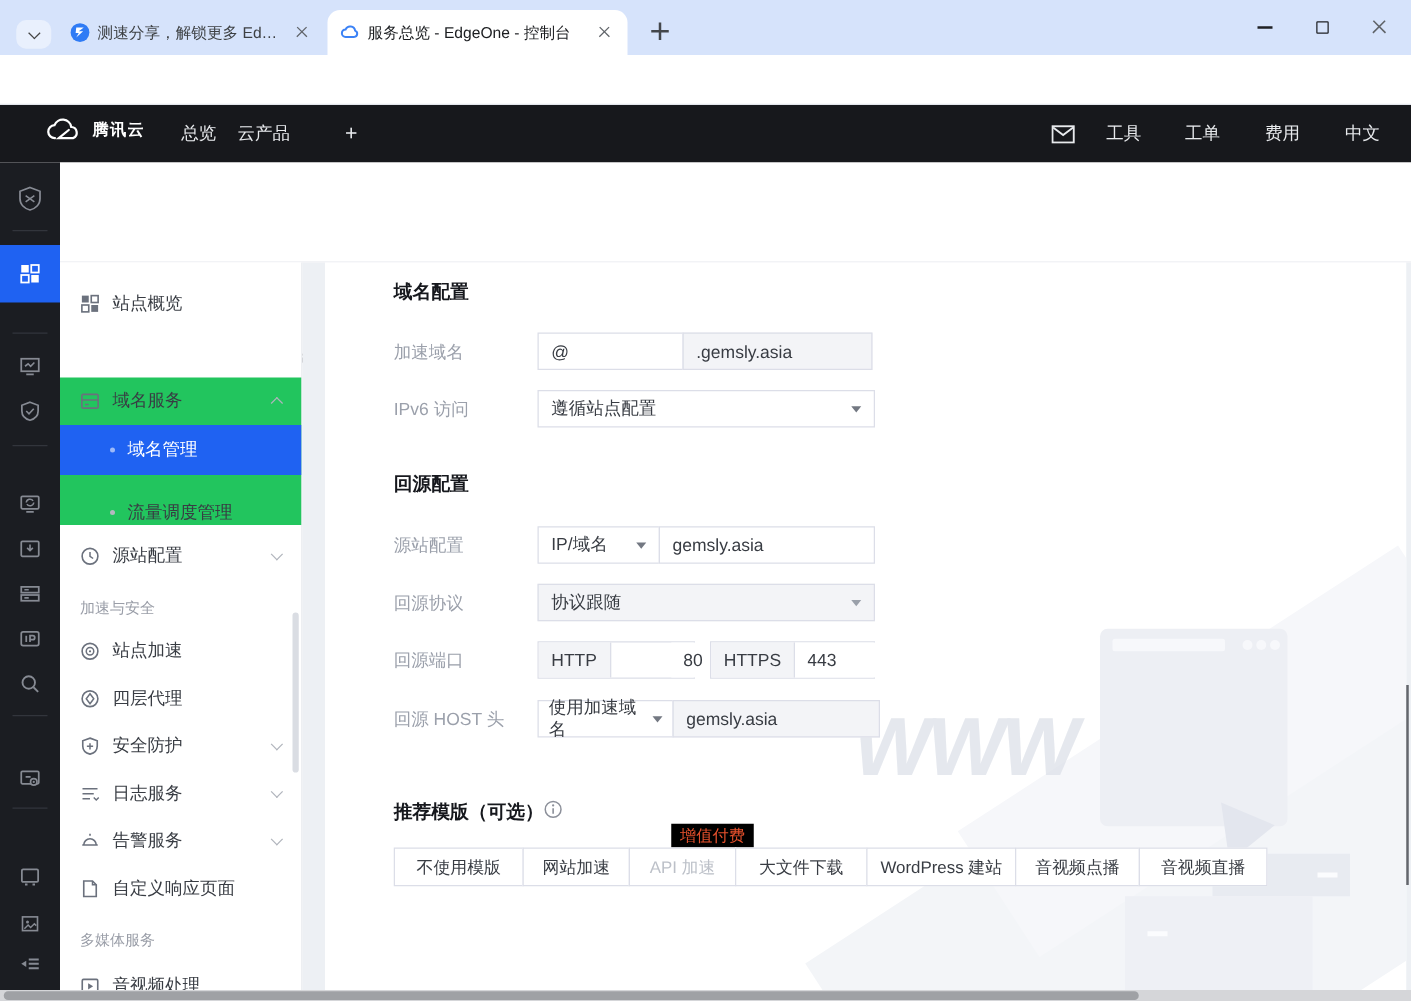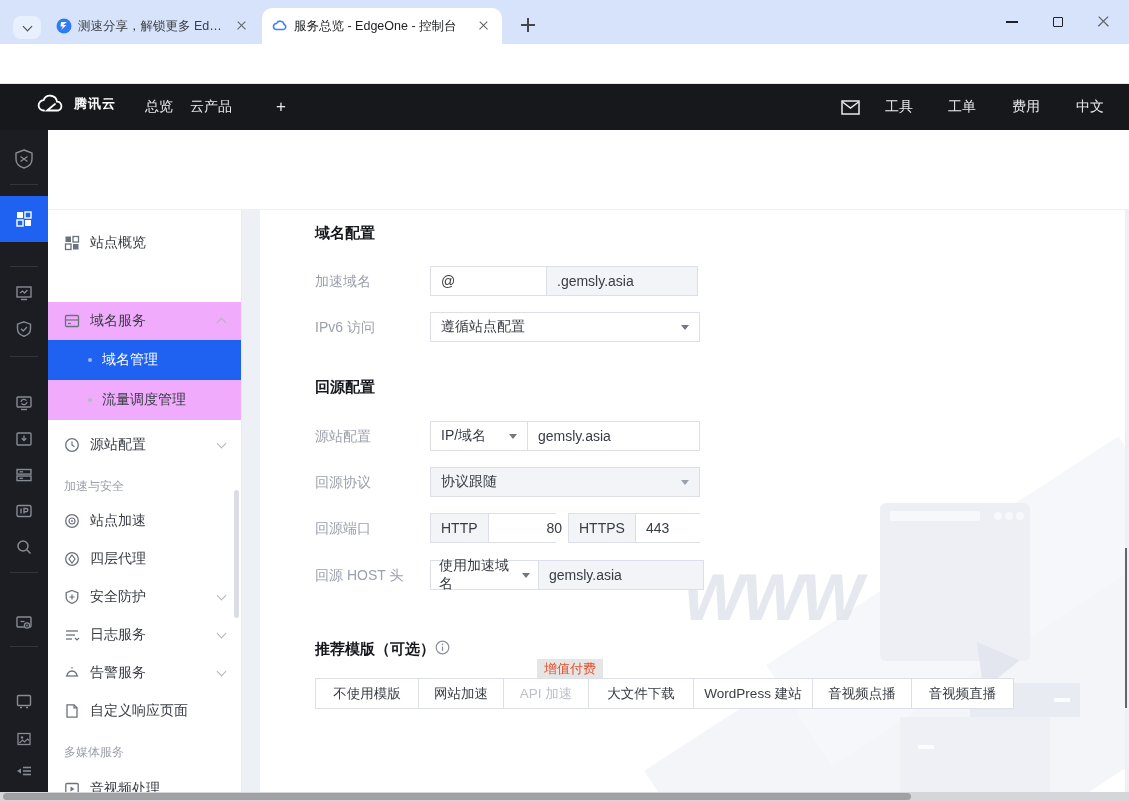--- a/index.html
+++ b/index.html
@@ -65,21 +65,21 @@
   .gray { color:#8c909a; }
   .dark { color:#383c43; }
   .bluelink { color:#0052d9; cursor:pointer; }
   .checkcircle { position:absolute; left:118px; top:182px; width:15px; height:15px; border-radius:50%; background:#09b95d; display:flex; align-items:center; justify-content:center; }
   .diamond { position:absolute; left:409px; top:183px; width:11px; height:11px; background:linear-gradient(135deg,#8fe2a9,#2fbf6b); transform:rotate(45deg); border-radius:2px; }
 
   
   .sidebar { position:absolute; left:48px; top:210px; width:194px; height:591px; background:#fff; border-right:1px solid #e8eaee; }
   .sb-item { position:absolute; left:0; width:193px; height:38px; display:flex; align-items:center; padding-left:16px; gap:10px; font-size:14px; color:#383c43; cursor:pointer; }
   .sb-sec { position:absolute; left:16px; width:170px; height:28px; line-height:28px; font-size:12px; color:#9a9ea8; }
-  .sb-group { position:absolute; left:0; top:92px; width:193px; height:118px; background:#f0abfc; }
+  .sb-group { position:absolute; left:0; top:92px; width:193px; height:118px; background:#22c55e; }
   .sb-g-item { position:relative; width:193px; display:flex; align-items:center; padding-left:16px; gap:10px; font-size:14px; color:#383c43; cursor:pointer; }
   .sb-sub { padding-left:40px; }
   .sb-active { background:#1f62f2; color:#fff; }
   .dot { width:4px; height:4px; border-radius:50%; background:#b4b8c0; flex:0 0 4px; }
   .sb-active .dot { background:#9db9f8; }
   .sb-chev { position:absolute; right:16px; width:7px; height:7px; border-right:1.4px solid #b0b4bc; border-bottom:1.4px solid #b0b4bc; }
   .chev-dn { transform:rotate(45deg); margin-top:-3px; }
   .chev-up { transform:rotate(-135deg); margin-top:3px; }
   .sb-scroll { position:absolute; right:2px; top:280px; width:5px; height:128px; border-radius:3px; background:#dadde3; }
   .sb-ic { color:#6b717d; display:flex; }
@@ -92,21 +92,21 @@
   .ctl { position:absolute; height:30px; font-size:14px; color:#383c43; }
   .inp { border:1px solid #dcdee8; background:#fff; height:30px; padding:0 10px; font-size:14px; color:#383c43; font-family:inherit; outline:none; }
   .suffix { display:flex; align-items:center; border:1px solid #dcdee8; background:#f3f4f7; height:30px; padding:0 10px; margin-left:-1px; }
   .select { display:flex; align-items:center; justify-content:space-between; border:1px solid #dcdee8; background:#fff; height:30px; padding:0 10px; cursor:pointer; }
   .select.disabled { background:#f3f4f7; cursor:default; }
   .caret { width:0; height:0; border-left:4.5px solid transparent; border-right:4.5px solid transparent; border-top:5.5px solid #737882; margin-left:8px; }
   .portgrp { display:flex; border:1px solid #dcdee8; height:30px; }
   .portchip { display:flex; align-items:center; padding:0 10px; background:#f3f4f7; border-right:1px solid #dcdee8; color:#383c43; }
   .portinp { border:none; outline:none; width:68px; padding:0 10px; font-size:14px; color:#383c43; font-family:inherit; }
   .info-ic { position:absolute; display:inline-flex; }
-  .badge { position:absolute; left:277px; top:449px; height:19px; line-height:19px; padding:0 7px; background:#e5e5e5; color:#e5502c; font-size:13px; }
+  .badge { position:absolute; left:277px; top:449px; height:19px; line-height:19px; padding:0 7px; background:#000000; color:#e5502c; font-size:13px; }
   .tplrow { position:absolute; left:55px; top:468px; display:flex; z-index:2; }
   .tpl { height:31px; line-height:29px; text-align:center; border:1px solid #dcdee8; background:#fff; font-size:13.5px; color:#383c43; margin-left:-1px; cursor:pointer; }
   .tpl:first-child { margin-left:0; }
   .tpl.disabled { color:#bcc0c8; cursor:default; }
 
   
   .deco { position:absolute; right:0; bottom:0; width:480px; height:330px; pointer-events:none; }
   .deco-band { position:absolute; right:-160px; bottom:-40px; width:620px; height:260px; background:#f3f5f8; transform:rotate(-33deg); }
   .deco-band2 { position:absolute; right:-60px; bottom:140px; width:420px; height:120px; background:#f6f7fa; transform:rotate(-33deg); }
   .deco-win { position:absolute; right:95px; top:32px; width:150px; height:158px; background:#edeff4; border-radius:6px; }
@@ -407,21 +407,21 @@
               <line x1="4" y1="10.5" x2="7" y2="10.5" stroke="#6b717d" stroke-width="1.2"></line>
             </svg>
         </span>
         <span>域名服务</span>
         <span class="sb-chev chev-up"></span>
       </div>
       <div class="sb-g-item sb-sub sb-active" style="height:40px;">
         <span class="dot"></span>
         <span>域名管理</span>
       </div>
-      <div class="sb-g-item sb-sub" style="height:40px;">
+      <div class="sb-g-item sb-sub" style="height:40px;margin-top:10px;">
         <span class="dot"></span>
         <span>流量调度管理</span>
       </div>
     </div>
 
     <div class="sb-item" style="top:216px;">
       <span class="sb-ic">
         <svg width="16" height="16" viewBox="0 0 16 16">
             <circle cx="8" cy="8" r="6.3" fill="none" stroke="#6b717d" stroke-width="1.3"></circle>
             <path d="M8 4.5V8l2.5 1.8" fill="none" stroke="#6b717d" stroke-width="1.2"></path>

